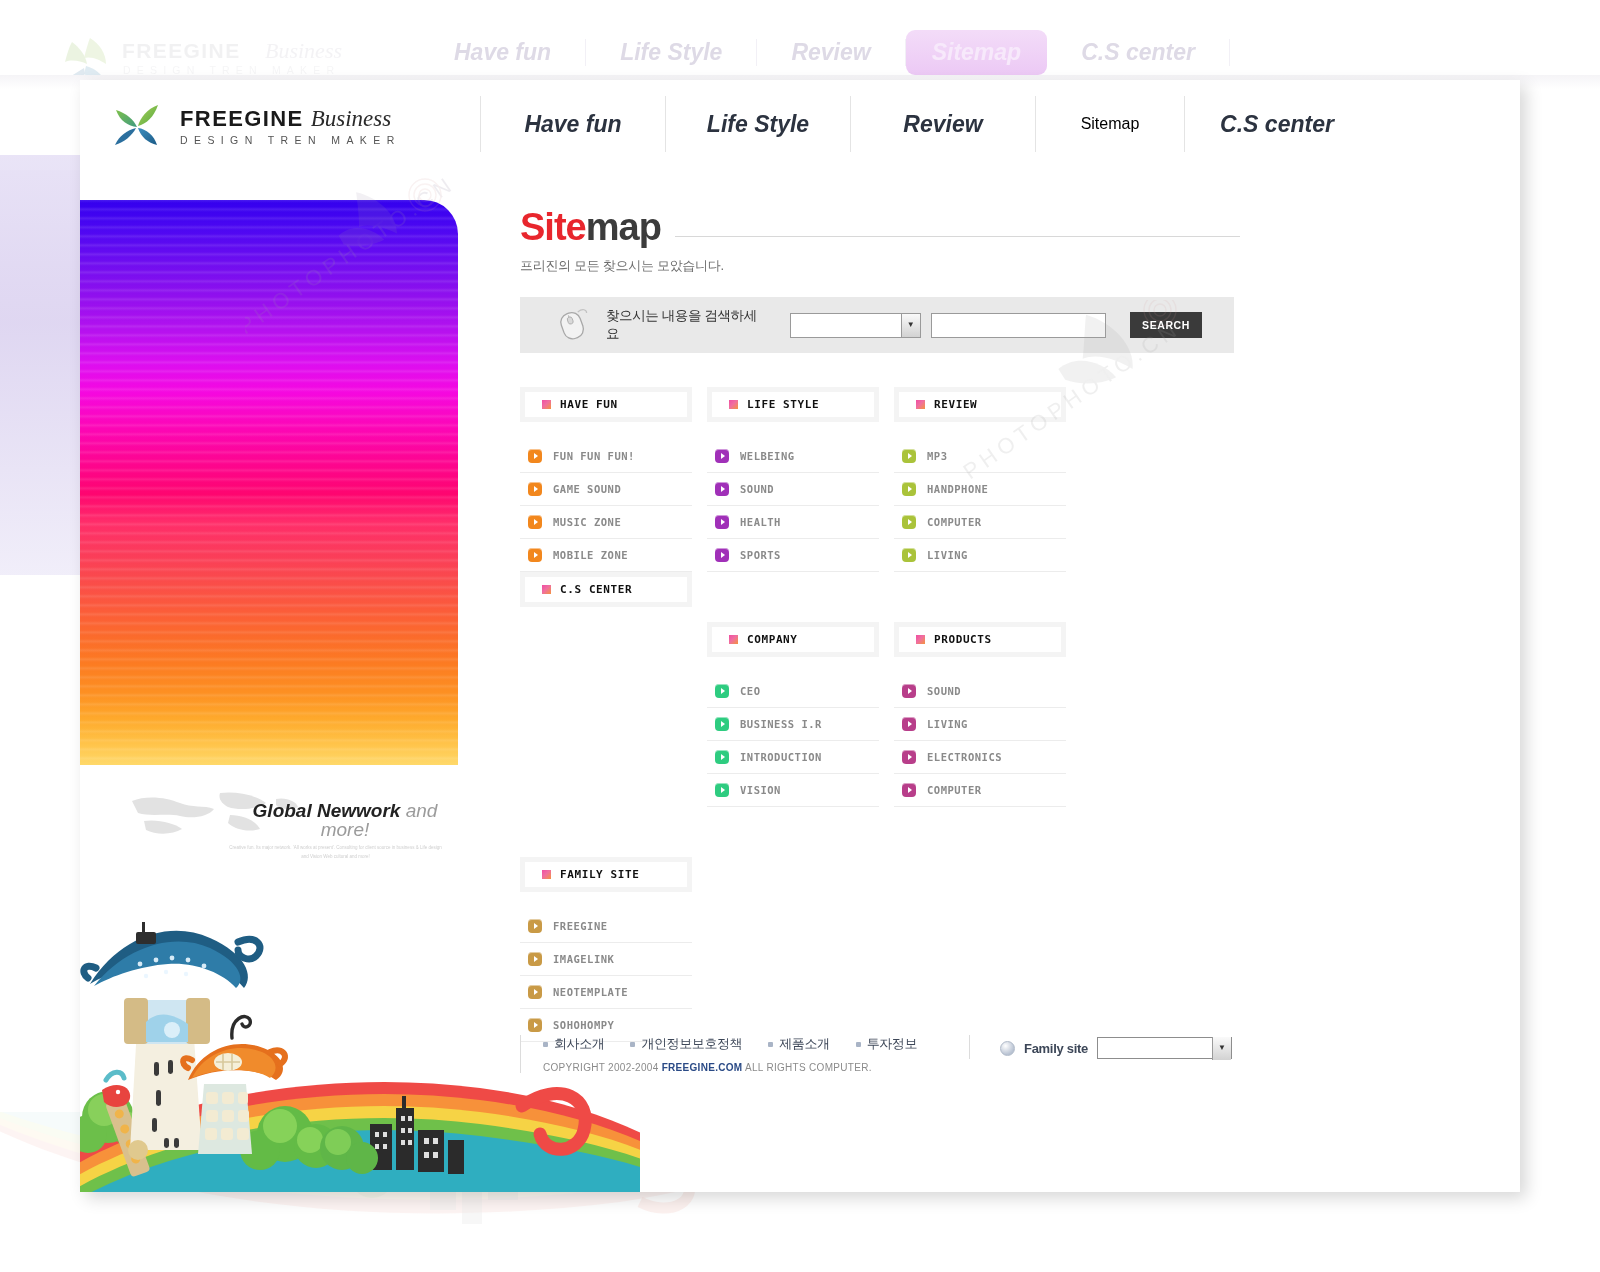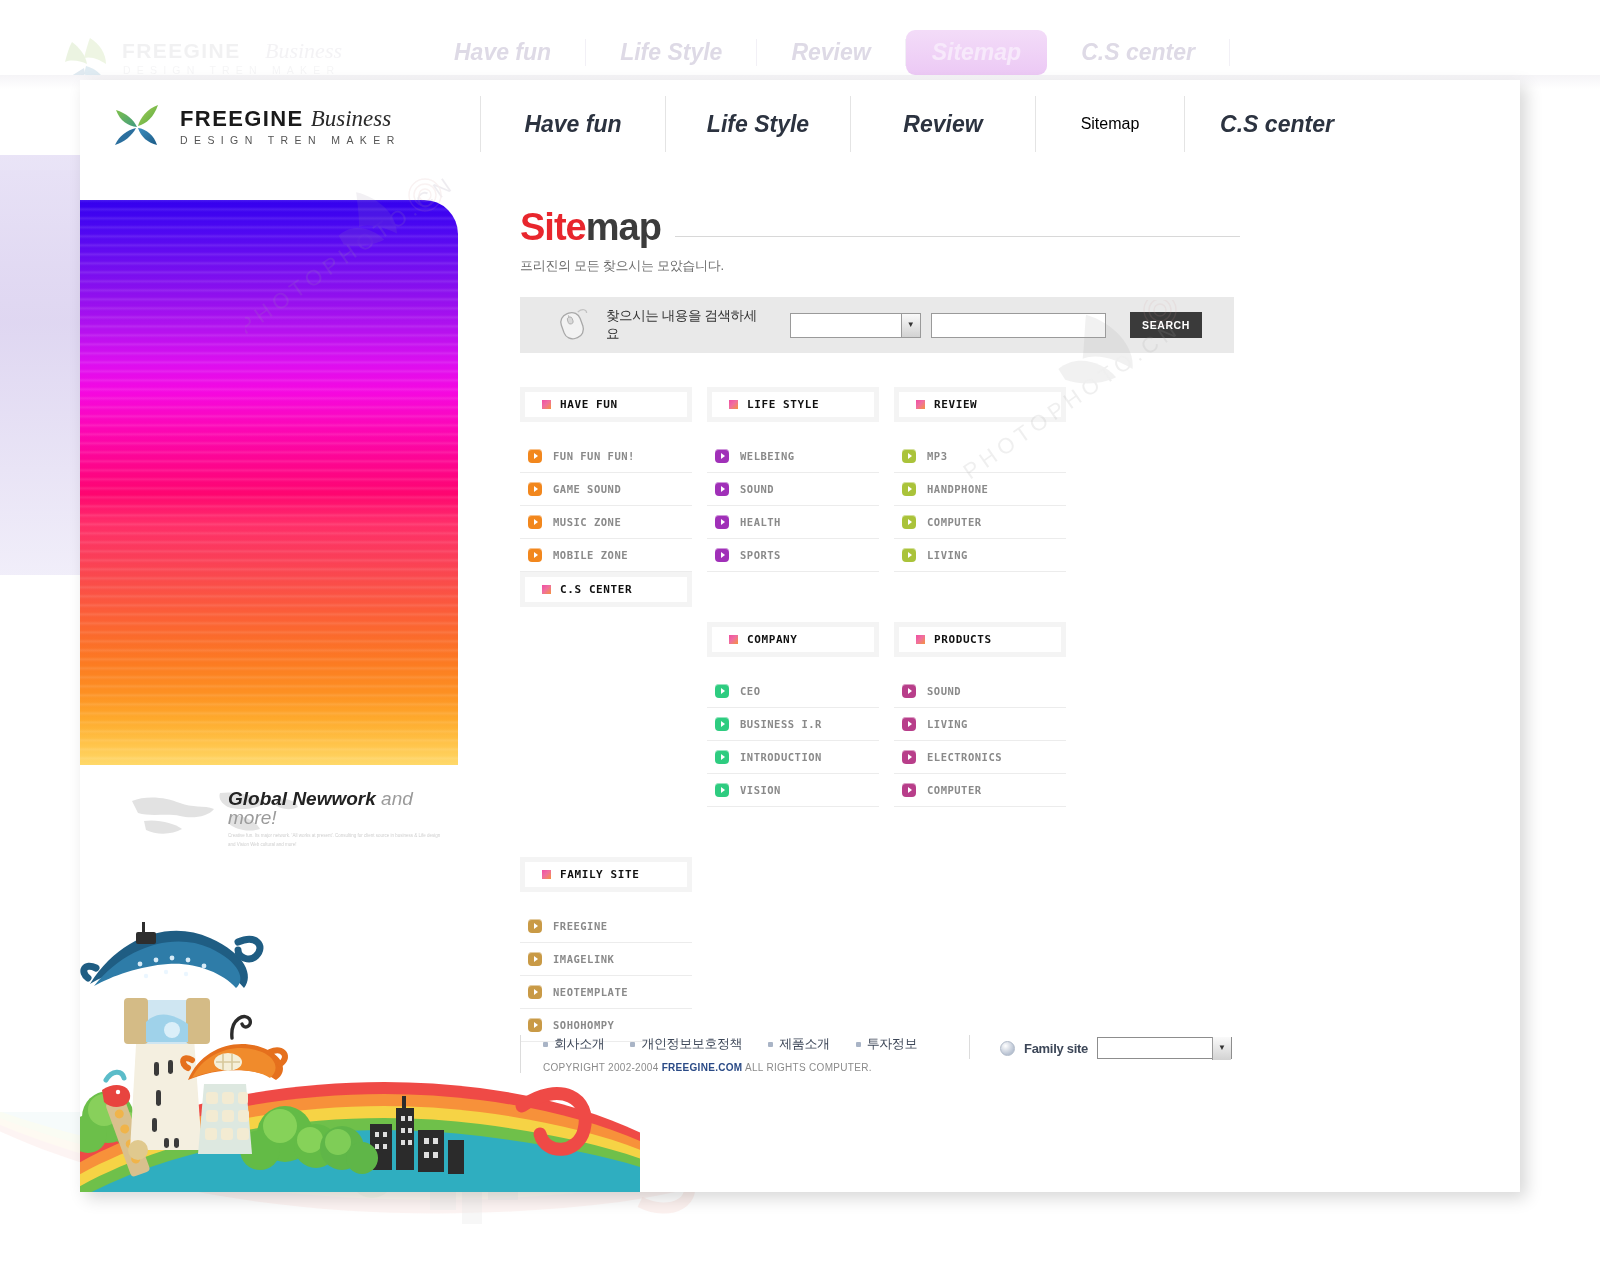--- a/index.html
+++ b/index.html
@@ -281,21 +281,21 @@
     <div class="globe-banner">
       <svg width="378" height="62" viewBox="0 0 378 62">
         <g fill="#e2e2e2">
           <path d="M52 18 C66 12 86 14 100 20 C112 25 124 22 134 26 C128 34 112 36 100 33 C88 30 70 34 58 30Z"></path>
           <path d="M140 10 C156 8 176 12 186 20 C176 26 160 28 148 24 C142 21 138 16 140 10Z"></path>
           <path d="M64 38 C78 36 94 40 102 46 C92 52 76 52 66 47Z"></path>
           <path d="M150 32 C164 32 176 38 180 46 C168 50 154 46 148 40Z"></path>
           <path d="M196 16 C206 14 216 18 218 24 C210 28 200 26 196 22Z"></path>
         </g>
       </svg>
-      <div style="position:absolute;left:148px;top:6px;">
+      <div style="position:absolute;left:148px;top:18px;text-align:center;">
         <div style="line-height:1;">
           <span style="font-size:19px;font-weight:bold;font-style:italic;color:#222;">Global Newwork</span><span style="font-size:19px;font-style:italic;color:#9b9b9b;"> and more!</span>
         </div>
         <div style="font-size:4.5px;color:#cfcfcf;width:215px;line-height:1.9;margin-top:5px;">Creative fun. Its major network. 'All works at present'. Consulting for client source in business &amp; Life design and Vision Web cultural and more!</div>
       </div>
     </div>
   </div>
 
   <div class="content">
 

